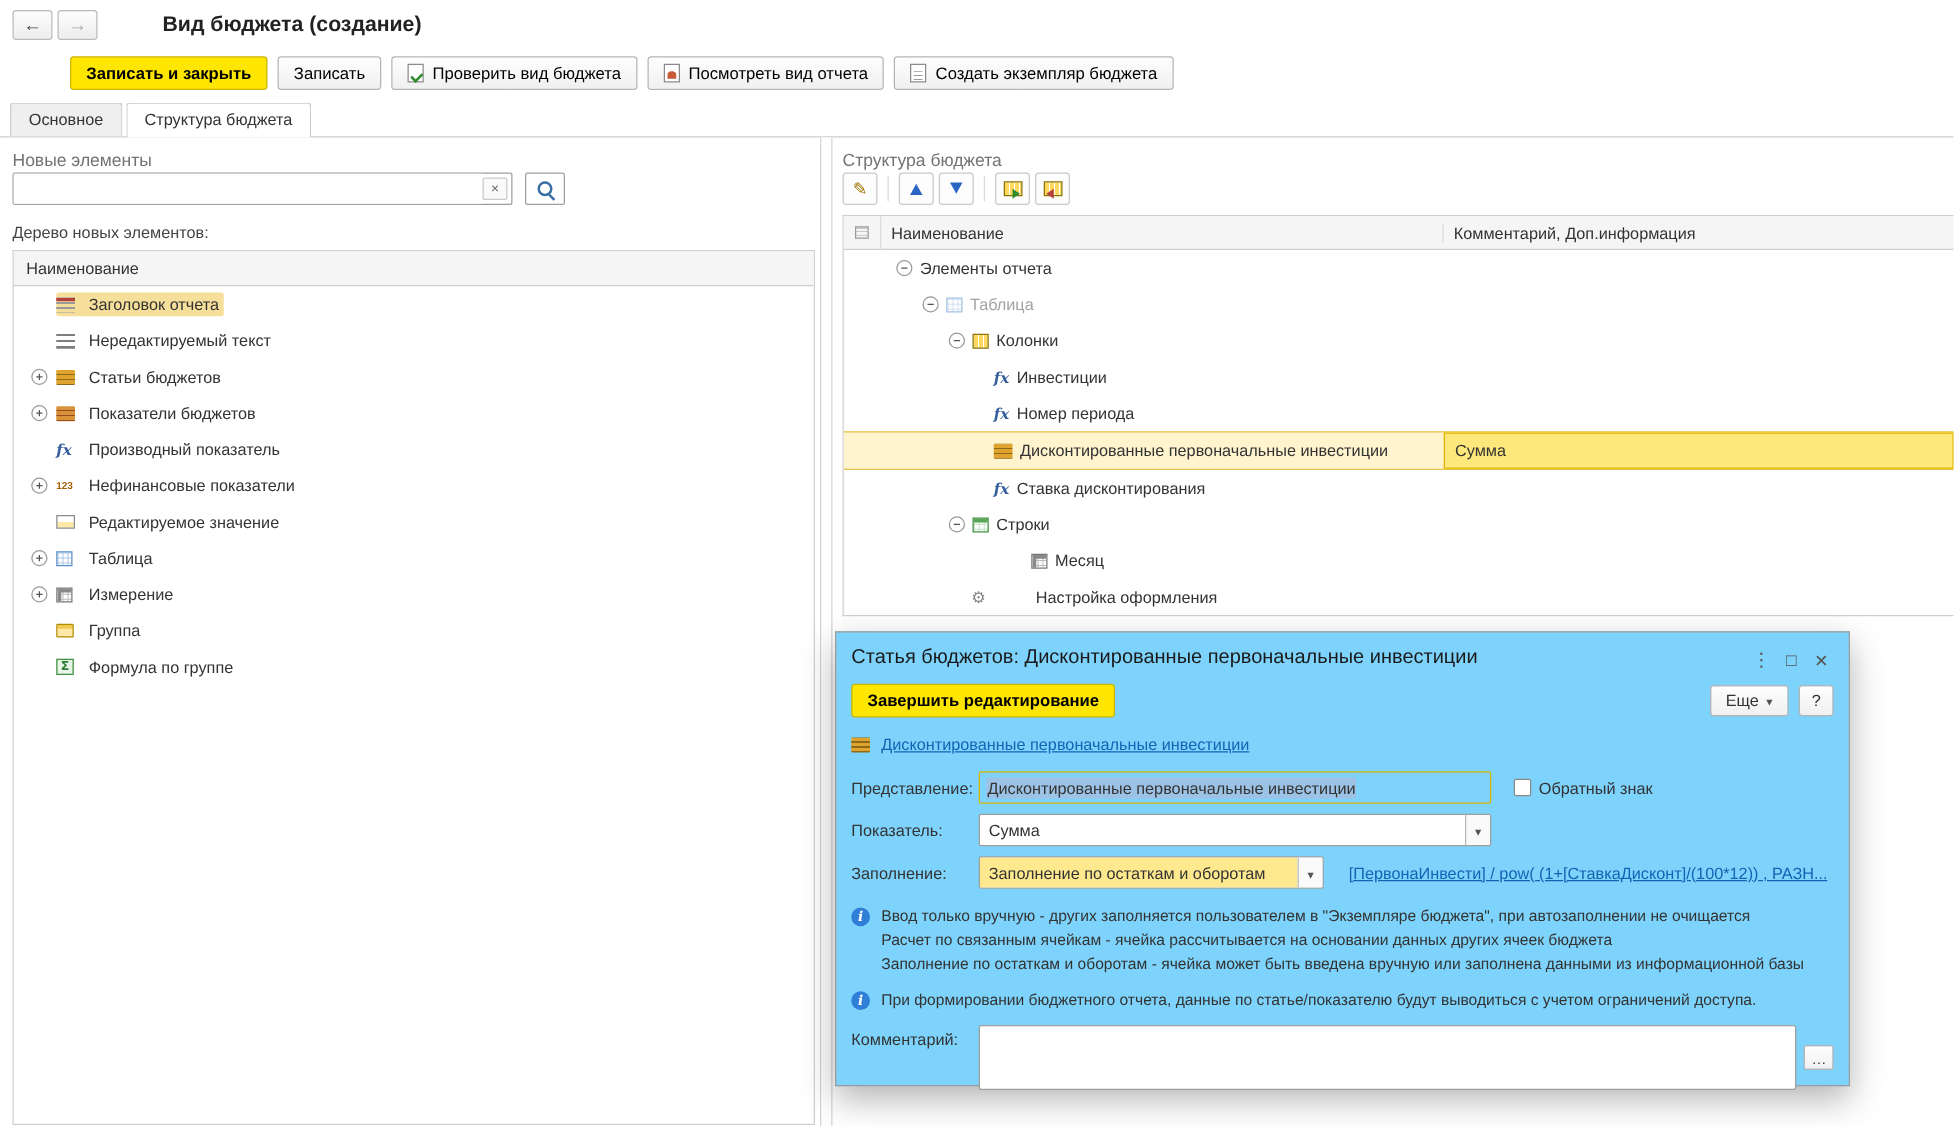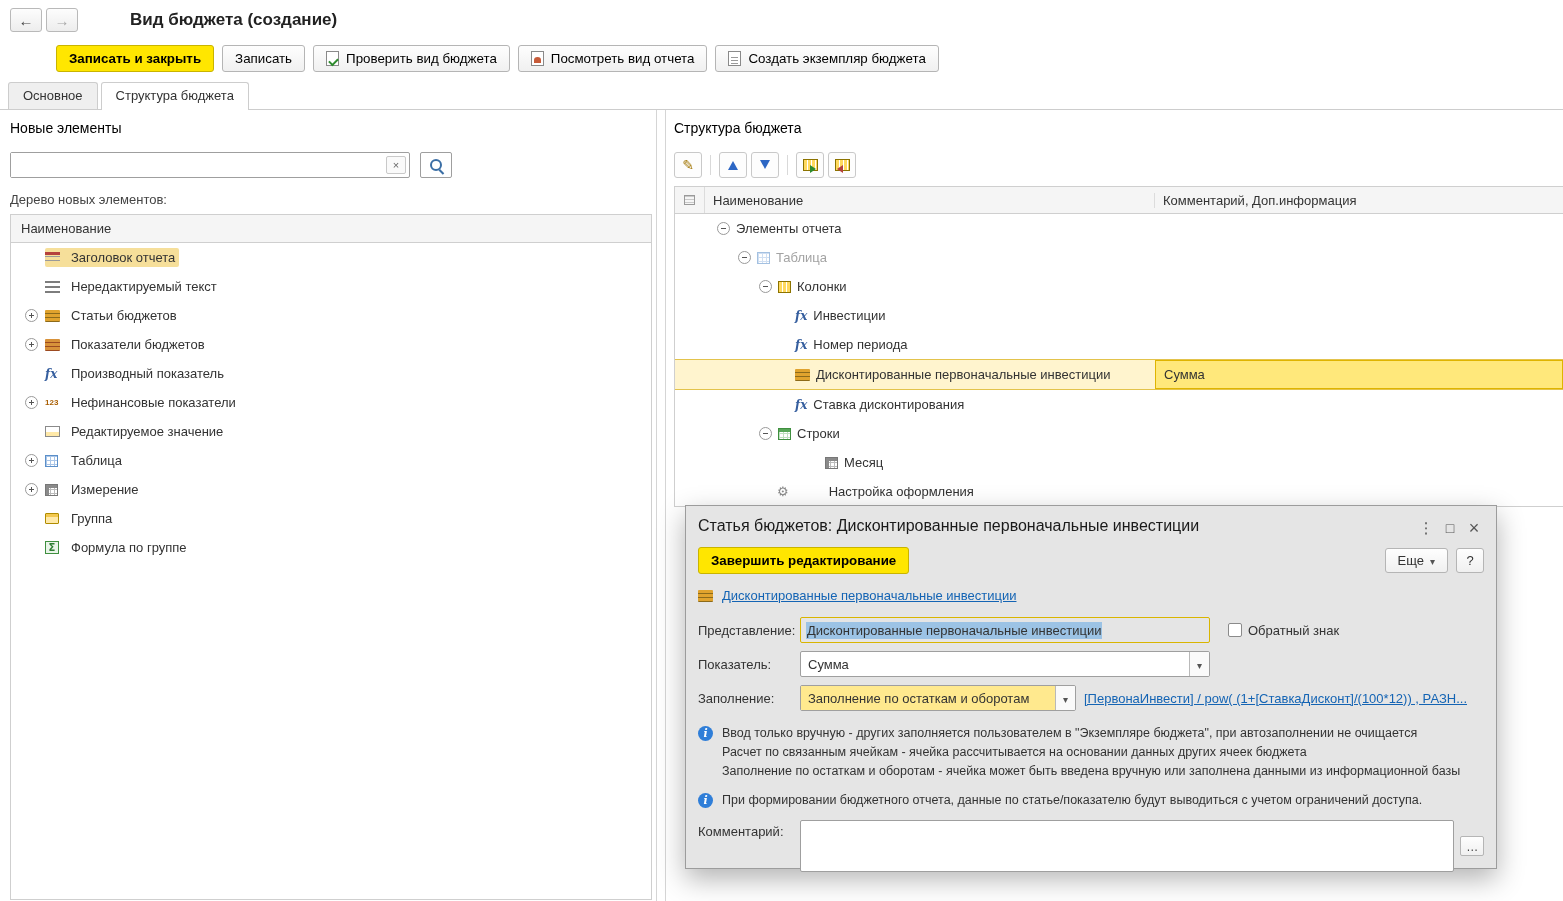--- a/index.html
+++ b/index.html
@@ -28,21 +28,21 @@
   .tabs { display:flex; gap:3px; padding:0 8px; border-bottom:1px solid #cdcdcd; height:29px; align-items:flex-end; }
   .tab { padding:5px 14px 6px; border:1px solid #cdcdcd; border-bottom:none; border-radius:3px 3px 0 0; background:#efefef; color:#333; cursor:pointer; position:relative; }
   .tab.active { background:#fff; margin-bottom:-1px; padding-bottom:7px; }
 
   
   .main { display:flex; height:796px; }
   .left-panel { width:656px; padding:8px 4px 6px 10px; display:flex; flex-direction:column; }
   .splitter { width:10px; border-left:1px solid #d5d5d5; border-right:1px solid #d5d5d5; background:#fff; cursor:col-resize; }
   .right-panel { flex:1; padding:8px 0 0 8px; position:relative; }
 
-  .panel-title { color:#000000; font-size:14px; margin:2px 0 16px; }
+  .panel-title { color:#737373; font-size:14px; margin:2px 0 2px; }
 
   
   .search-row { display:flex; align-items:center; gap:10px; margin-bottom:12px; }
   .search-box { width:400px; height:26px; border:1px solid #9f9f9f; border-radius:2px; display:flex; align-items:center; background:#fff; }
   .search-input { flex:1; border:none; outline:none; height:100%; padding:0 4px 0 7px; font-size:13px; font-family:inherit; }
   .clear-btn { width:20px; height:18px; border:1px solid #c9c9c9; border-radius:2px; margin-right:3px; display:flex; align-items:center; justify-content:center; font-size:11px; color:#666; background:#fafafa; cursor:pointer; }
   .search-btn { width:32px; height:26px; border:1px solid #9f9f9f; border-radius:2px; background:#fff; display:flex; align-items:center; justify-content:center; cursor:pointer; }
   .ic-search { width:15px; height:15px; position:relative; }
   .ic-search::before { content:""; position:absolute; left:1px; top:1px; width:8px; height:8px; border:2px solid #3a6ea5; border-radius:50%; }
   .ic-search::after { content:""; position:absolute; left:11px; top:11px; width:6px; height:2px; background:#3a6ea5; transform:rotate(45deg); transform-origin:0 0; }
@@ -107,21 +107,21 @@
   .rt-ci { width:30px; flex:none; }
   .rt-cn { flex:1; display:flex; align-items:center; gap:6px; }
   .rt-cc { width:408px; display:flex; align-items:center; padding:0 8px; }
   .ind0 { padding-left:12px; } .ind1 { padding-left:33px; } .ind2 { padding-left:54px; }
   .ind2l { padding-left:72px;gap:40px; } .ind3 { padding-left:90px; } .ind4 { padding-left:120px; }
   .muted { color:#a3a3a3; }
   .rt-row.sel { background:#fff4ce; border-top:1px solid #e3c34c; border-bottom:1px solid #e3c34c; height:31px; }
   .rt-row.sel .rt-cc { background:#ffe87b; border:1px solid #dfb400; }
 
   
-  .dialog { position:absolute; left:685px; top:505px; width:812px; height:364px; background:#e5e5e5; border:1px solid #9c9c9c; box-shadow:0 10px 26px rgba(0,0,0,.3); z-index:10; }
+  .dialog { position:absolute; left:668px; top:505px; width:812px; height:364px; background:#7dd3fc; border:1px solid #9c9c9c; box-shadow:0 10px 26px rgba(0,0,0,.3); z-index:10; }
   .dlg-head { display:flex; align-items:flex-start; padding:11px 10px 6px 12px; }
   .dlg-title { flex:1; font-size:16px; color:#1a1a1a; }
   .wbtn { width:24px; height:22px; display:flex; align-items:center; justify-content:center; color:#555; cursor:pointer; font-size:14px; }
   .ic-kebab::before { content:"⋮"; font-size:15px; }
   .ic-max::before { content:"□"; font-size:14px; }
   .ic-close::before { content:"×"; font-size:18px; }
   .dlg-toolbar { display:flex; align-items:center; padding:2px 12px 8px; }
   .dlg-toolbar .spacer { flex:1; }
   .more-btn { display:inline-flex; align-items:center; gap:6px; padding:4px 12px; border:1px solid #b5b5b5; border-radius:3px; background:linear-gradient(#fefefe,#f0f0f0); cursor:pointer; }
   .caret::before { content:"▾"; font-size:10px; color:#555; }
@@ -133,21 +133,21 @@
   .pres-input { width:410px; height:26px; border:1px solid #d9b500; border-radius:2px; display:flex; align-items:center; padding:0 5px; overflow:hidden; white-space:nowrap; }
   .pres-input .seltext { background:#9cc3e5; padding:1px 1px; }
   .cbrow { display:flex; align-items:center; gap:6px; margin-left:12px; }
   .cb { width:14px; height:14px; border:1px solid #8a8a8a; border-radius:2px; background:#fff; cursor:pointer; }
   .combo { display:flex; height:26px; border:1px solid #9f9f9f; border-radius:2px; overflow:hidden; background:#fff; }
   .combo .val { flex:1; display:flex; align-items:center; padding:0 7px; white-space:nowrap; overflow:hidden; }
   .combo .dd { width:20px; border-left:1px solid #b9b9b9; display:flex; align-items:center; justify-content:center; background:#fafafa; cursor:pointer; }
   .combo.w400 { width:410px; }
   .combo.w270 { width:276px; }
   .combo.yellow .val { background:#ffe98e; }
-  .formula-link { margin-left:2px; max-width:392px; white-space:nowrap; overflow:hidden; text-overflow:ellipsis; }
+  .formula-link { margin-left:14px; max-width:392px; white-space:nowrap; overflow:hidden; text-overflow:ellipsis; }
   .inforow { display:flex; gap:9px; padding:9px 14px 2px 12px; }
   .ic-info { width:15px; height:15px; flex:none; border-radius:50%; background:#2f7ed8; color:#fff; font:italic bold 11px/15px "DejaVu Serif", serif; text-align:center; margin-top:2px; }
   .ic-info::before { content:"i"; }
   .infotext { font-size:12.5px; color:#333; line-height:1.5; }
   .comm-row { display:flex; align-items:flex-start; padding:8px 12px; gap:6px; }
   .comm-box { width:662px; height:52px; border:1px solid #9f9f9f; border-radius:2px; resize:none; font-family:inherit; font-size:13px; padding:4px 6px; outline:none; }
   .dots-btn { width:24px; height:20px; border:1px solid #b5b5b5; border-radius:2px; background:linear-gradient(#fefefe,#f0f0f0); display:flex; align-items:center; justify-content:center; cursor:pointer; margin-top:16px; color:#444; }
   .ic-dots::before { content:"…"; font-size:12px; line-height:4px; }
 </style>
 </head>

